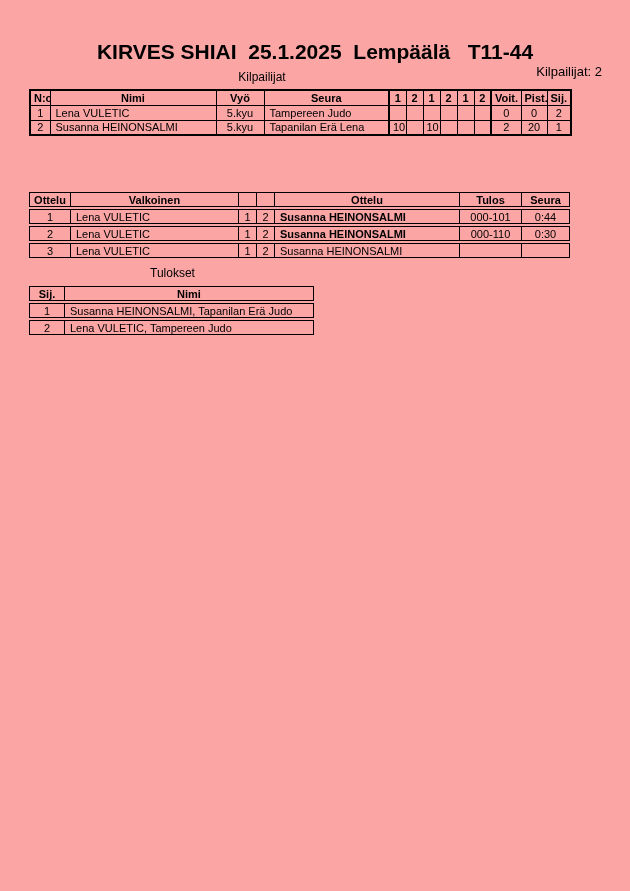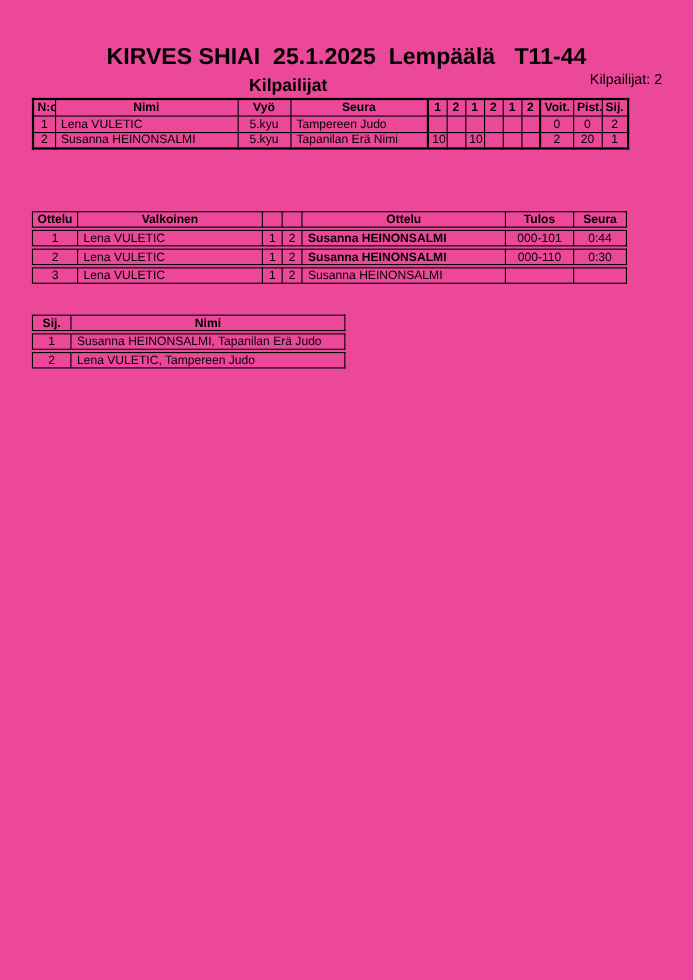--- a/index.html
+++ b/index.html
@@ -1,28 +1,28 @@
 <!DOCTYPE html>
 <html><head>
 <meta charset="utf-8">
 <style>
   html,body { margin:0; padding:0; background:#fff; }
   .doc {
-    position:relative; width:630px; height:891px; background:#ec4899;
+    position:relative; width:630px; height:891px; background:#fca5a5;
     font-family:"Liberation Sans", sans-serif; color:#000;
   }
   .title {
     position:absolute; top:40px; left:0; width:100%;
     text-align:center; font-size:21px; font-weight:bold; white-space:pre;
   }
   .count {
     position:absolute; top:64px; right:28px; font-size:13px;
   }
   .section-heading {
-    position:absolute; text-align:center; font-size:16px; font-weight:bold;
+    position:absolute; text-align:center; font-size:12px; font-weight:normal;
   }
   .h1 { top:70px;  left:30px; width:464px; }
   .h2 { top:177px; left:30px; width:541px; }
   .h3 { top:266px; left:30px; width:285px; }
 
   table { table-layout:fixed; font-size:11px; }
   td {
     box-sizing:border-box; height:15px; padding:0 3px;
     overflow:hidden; white-space:nowrap; vertical-align:middle;
   }
@@ -100,21 +100,21 @@
       <td class="c"></td>
       <td class="c"></td>
       <td class="c sep">0</td>
       <td class="c">0</td>
       <td class="c">2</td>
     </tr>
     <tr>
       <td class="c">2</td>
       <td class="l">Susanna HEINONSALMI</td>
       <td class="c">5.kyu</td>
-      <td class="l">Tapanilan Erä Nimi</td>
+      <td class="l">Tapanilan Erä Lena</td>
       <td class="c sep">10</td>
       <td class="c"></td>
       <td class="c">10</td>
       <td class="c"></td>
       <td class="c"></td>
       <td class="c"></td>
       <td class="c sep">2</td>
       <td class="c">20</td>
       <td class="c">1</td>
     </tr>
@@ -165,20 +165,21 @@
       <td class="l">Lena VULETIC</td>
       <td class="c">1</td>
       <td class="c">2</td>
       <td class="l">Susanna HEINONSALMI</td>
       <td class="c"></td>
       <td class="c"></td>
     </tr>
   </tbody>
     </table>
 
+  <div class="section-heading h3">Tulokset</div>
 
   <table class="t3 boxtbl">
     <colgroup>
       <col style="width:36px">
         <col style="width:249px">
     </colgroup>
     <tbody>
         <tr>
       <td class="hdr first">Sij.</td>
       <td class="hdr">Nimi</td>

